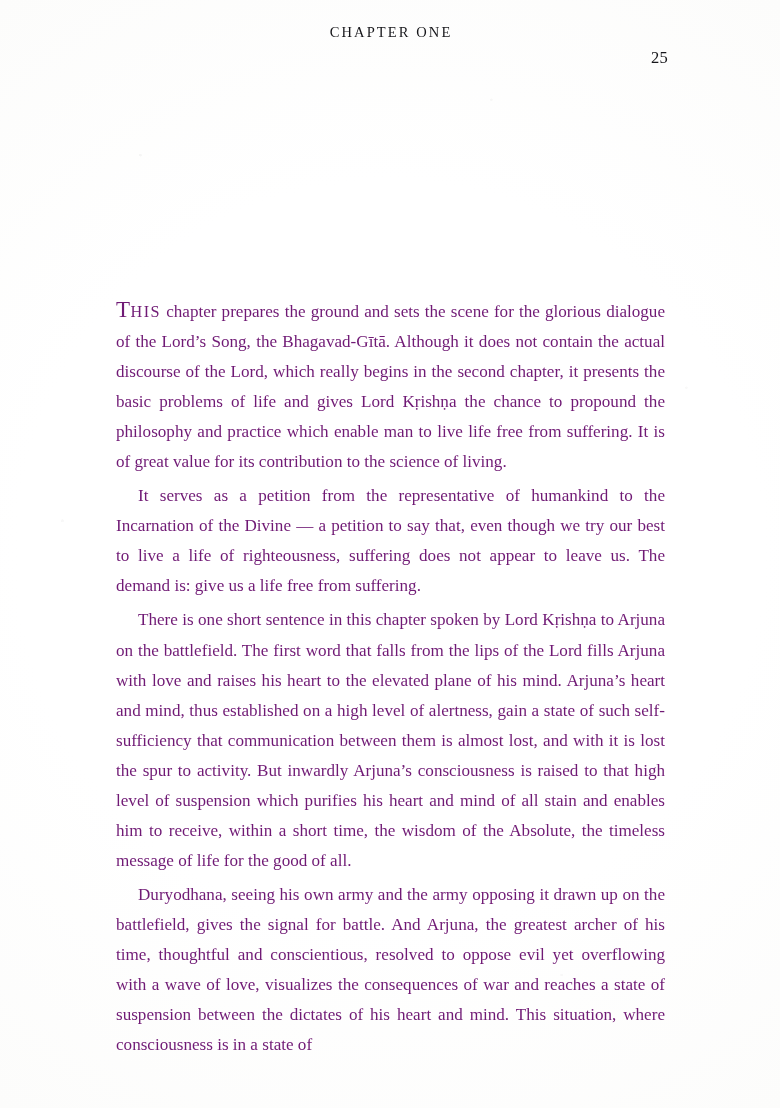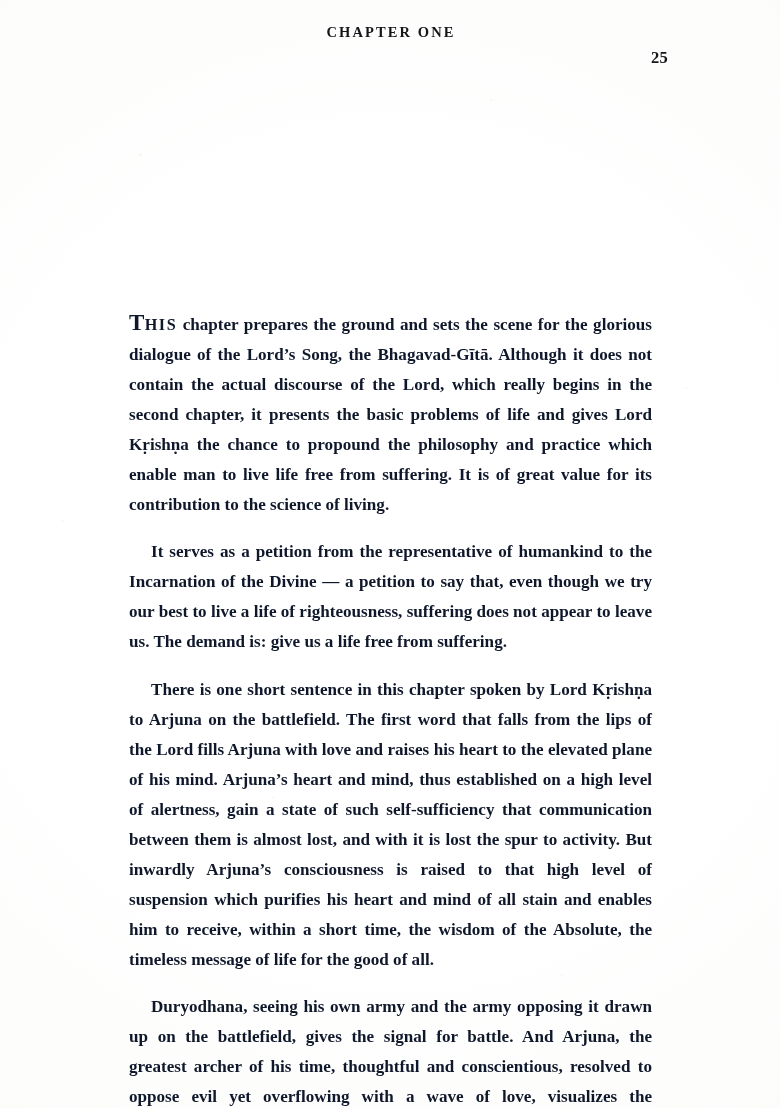--- a/index.html
+++ b/index.html
@@ -36,21 +36,20 @@
     inset: 0;
   }
 
   
   .running-head {
     position: absolute;
     top: 24px;
     left: 112px;
     width: 556px;
     height: 24px;
-    font-weight: bold;
   }
   .chapter-label {
     position: absolute;
     left: 0;
     right: 0;
     top: 0;
     text-align: center;
     font-size: 14.5px;
     letter-spacing: 2.1px;
     color: #16161a;
@@ -67,29 +66,28 @@
   }
 
   
   .textblock {
     position: absolute;
     left: 112px;
     top: 291px;
     width: 557px;
   }
   .para {
-    margin: 17px;
+    margin: 4px;
     font-size: 17.1px;
     line-height: 30.05px;
     text-align: justify;
     text-justify: inter-word;
-    color: #0f172a;
+    color: #701a75;
     text-indent: 22px;
     hyphens: none;
-    font-weight: bold;
   }
   .para.first {
     text-indent: 0;
   }
 
   
   .opening-cap {
     font-size: 23px;
     letter-spacing: 0.4px;
   }

